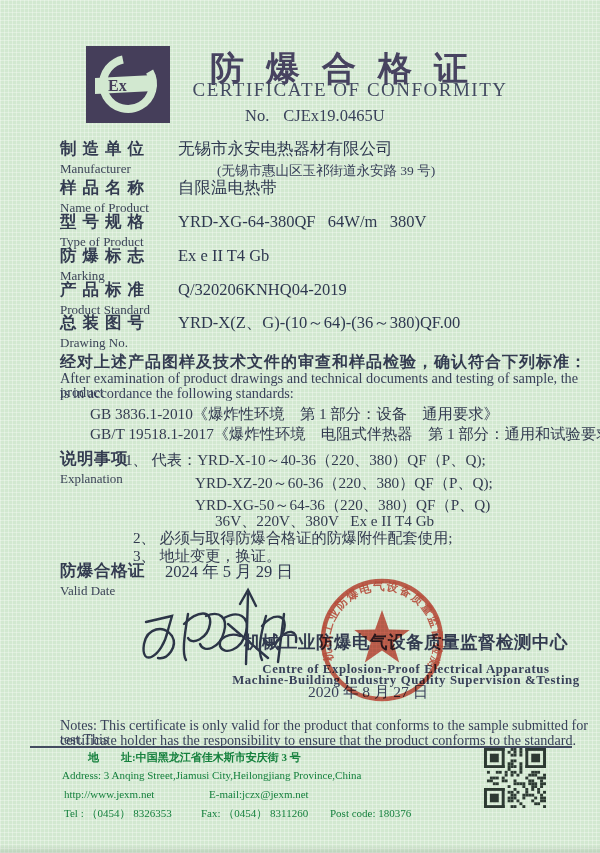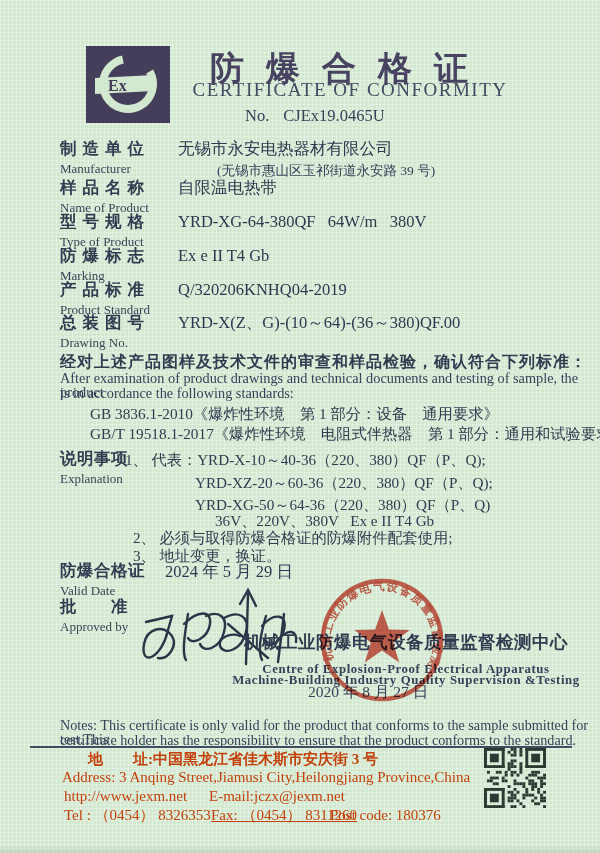--- a/index.html
+++ b/index.html
@@ -39,21 +39,21 @@
   .inst-cn{left:240px;top:630px;width:332px;text-align:center;
     font-size:17.5px;font-weight:bold;letter-spacing:0.5px;color:#333b50;}
   .inst-en{left:228px;width:356px;text-align:center;font-size:12.8px;font-weight:bold;
     letter-spacing:0.6px;color:#39415a;line-height:1;}
   .inst-date{left:308px;top:682px;font-size:15.5px;color:#39415a;}
   
   .notes-cn{left:60px;top:700px;font-size:14.6px;font-weight:bold;letter-spacing:0.3px;color:#333b50;}
   .notes-en{left:60px;font-size:14.2px;color:#39415a;line-height:1;}
   .divider{left:30px;top:746px;width:542px;height:2px;background:#434b60;}
   
-  .ft{font-size:15px;color:#c2410c;line-height:1;}
+  .ft{font-size:11px;color:#15803d;line-height:1;}
   .stamp{left:312px;top:570px;mix-blend-mode:multiply;opacity:0.88;}
   .sig{left:128px;top:580px;}
   .bottom-shade{left:0;top:845px;width:600px;height:8px;
     background:linear-gradient(rgba(90,110,90,0), rgba(90,110,90,0.18));}
 </style>
 </head>
 <body>
 
 <div id="cert">
 
@@ -123,24 +123,20 @@
   <div class="abs exp-line pre" style="left:215px;top:513px;">36V、220V、380V   Ex e II T4 Gb</div>
   <div class="abs exp-line pre" style="left:133px;top:530px;text-align:right;">2、 必须与取得防爆合格证的防爆附件配套使用;</div>
   <div class="abs exp-line pre" style="left:133px;top:548px;">3、 地址变更，换证。</div>
 
   <div class="abs lbl" style="top:563px;">
     <div class="cn-label tight">防爆合格证</div>
     <div class="en-label">Valid Date</div>
   </div>
   <div class="abs value pre" style="left:165px;top:564px;">2024 年 5 月 29 日</div>
 
-  <div class="abs lbl" style="top:599px;">
-    <div class="cn-label tight">批　　准</div>
-    <div class="en-label">Approved by</div>
-  </div>
 
   <svg class="abs sig" width="205" height="100" viewBox="0 0 205 100">
     <g fill="none" stroke="#2c3547" stroke-width="2.4" stroke-linecap="round">
       <path d="M18,42 L44,36 L40,50 C34,78 12,88 16,64 C19,48 36,44 44,56 C50,66 40,80 30,78"></path>
       <path d="M60,34 C56,58 54,74 58,80"></path>
       <path d="M56,44 C70,30 84,30 82,44 C80,58 64,66 60,58"></path>
       <path d="M78,36 C92,30 100,38 96,52 C92,68 76,74 72,64"></path>
       <path d="M96,38 C110,30 122,36 118,52 C114,70 96,76 92,66 C90,58 102,52 112,56"></path>
       <path d="M120,14 L118,84"></path>
       <path d="M112,24 L120,10 L128,26"></path>
@@ -171,21 +167,21 @@
   <div class="abs notes-en" style="top:718px;">Notes: This certificate is only valid for the product that conforms to the sample submitted for test.This</div>
   <div class="abs notes-en" style="top:733px;">certificate holder has the responsibility to ensure that the product conforms to the standard.</div>
 
   <div class="abs divider"></div>
 
   <div class="abs ft pre" style="left:88px;top:752px;font-weight:bold;">地　　址:中国黑龙江省佳木斯市安庆街 3 号</div>
   <div class="abs ft pre" style="left:62px;top:770px;">Address: 3 Anqing Street,Jiamusi City,Heilongjiang Province,China</div>
   <div class="abs ft pre" style="left:64px;top:789px;">http://www.jexm.net</div>
   <div class="abs ft pre" style="left:209px;top:789px;">E-mail:jczx@jexm.net</div>
   <div class="abs ft pre" style="left:64px;top:808px;">Tel : （0454） 8326353</div>
-  <div class="abs ft pre" style="left:211px;top:808px;text-decoration:underline;">Fax: （0454） 8311260</div>
+  <div class="abs ft pre" style="left:201px;top:808px;">Fax: （0454） 8311260</div>
   <div class="abs ft pre" style="left:330px;top:808px;">Post code: 180376</div>
 
   <svg id="qr-svg" class="abs" style="left:484px;top:748px;" width="62" height="60" viewBox="0 0 63 63" preserveAspectRatio="none">
       <rect x="0" y="0" width="21" height="3" fill="#2d3a33"></rect>
       <rect x="0" y="18" width="21" height="3" fill="#2d3a33"></rect>
       <rect x="0" y="0" width="3" height="21" fill="#2d3a33"></rect>
       <rect x="18" y="0" width="3" height="21" fill="#2d3a33"></rect>
       <rect x="6" y="6" width="9" height="9" fill="#2d3a33"></rect>
       <rect x="42" y="0" width="21" height="3" fill="#2d3a33"></rect>
       <rect x="42" y="18" width="21" height="3" fill="#2d3a33"></rect>

